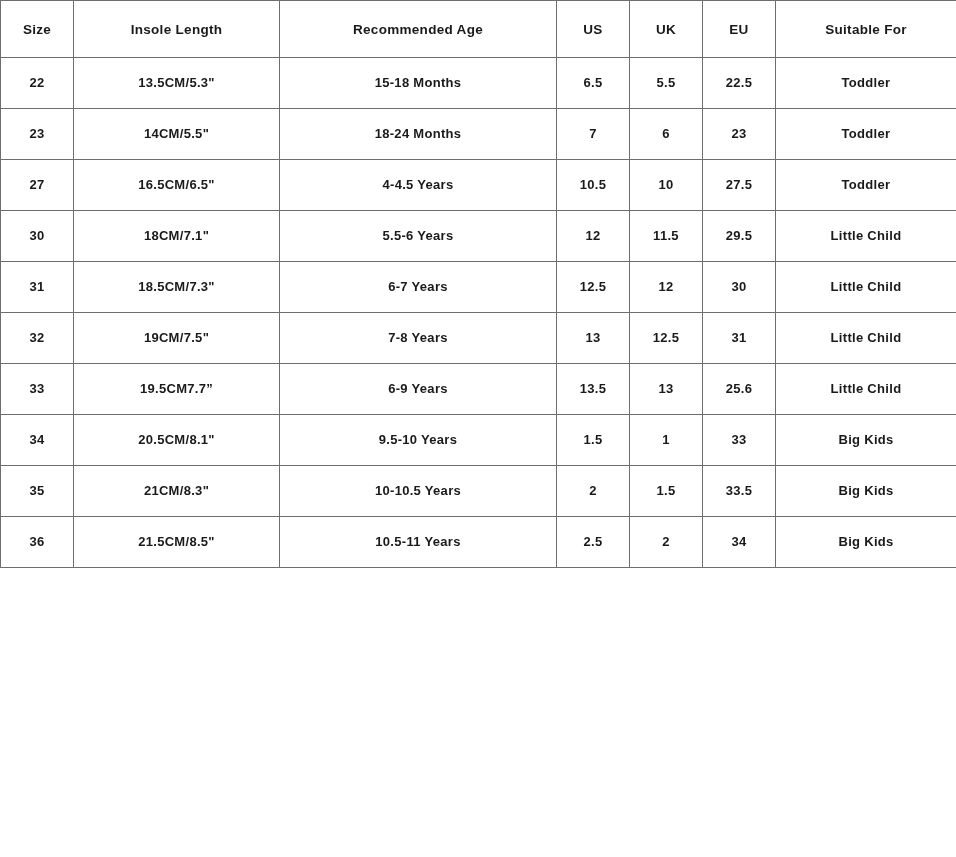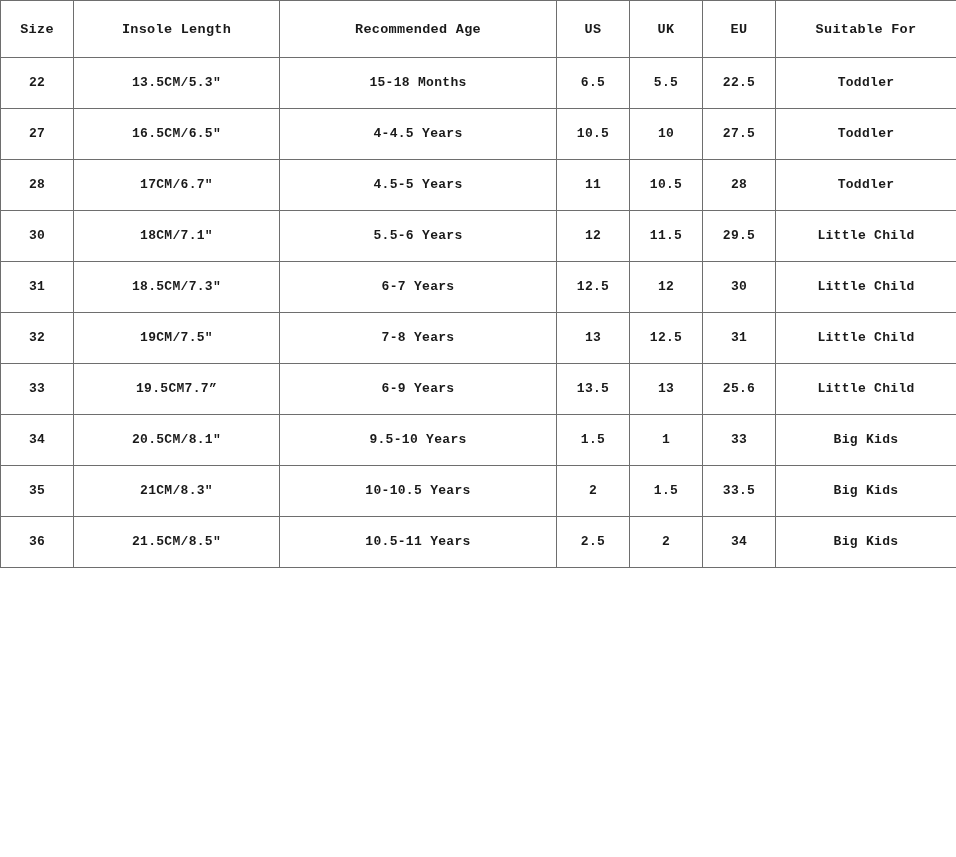--- a/index.html
+++ b/index.html
@@ -11,21 +11,20 @@
     width: 956px;
     height: 857px;
     font-family: "Liberation Sans", sans-serif;
     color: #1a1a1a;
     overflow: hidden;
   }
   .size-chart-wrap {
     width: 762px;
     height: 857px;
     box-sizing: border-box;
-    font-family: Liberation Mono, monospace;
   }
   table.size-chart {
     width: 956px;
     border-collapse: collapse;
     table-layout: fixed;
   }
   table.size-chart td,
   table.size-chart th {
     border: 1px solid #6e6e6e;
     text-align: center;
@@ -97,59 +96,59 @@
           </td>
           <td>
             <span class="cell-text">22.5</span>
           </td>
           <td>
             <span class="cell-text">Toddler</span>
           </td>
         </tr>
         <tr>
           <td>
+            <span class="cell-text">23</span>
+          </td>
+          <td>
+            <span class="cell-text">14CM/5.5"</span>
+          </td>
+          <td>
+            <span class="cell-text">18-24 Months</span>
+          </td>
+          <td>
+            <span class="cell-text">7</span>
+          </td>
+          <td>
+            <span class="cell-text">6</span>
+          </td>
+          <td>
+            <span class="cell-text">23</span>
+          </td>
+          <td>
+            <span class="cell-text">Toddler</span>
+          </td>
+        </tr>
+        <tr>
+          <td>
             <span class="cell-text">27</span>
           </td>
           <td>
             <span class="cell-text">16.5CM/6.5"</span>
           </td>
           <td>
             <span class="cell-text">4-4.5 Years</span>
           </td>
           <td>
             <span class="cell-text">10.5</span>
           </td>
           <td>
             <span class="cell-text">10</span>
           </td>
           <td>
             <span class="cell-text">27.5</span>
-          </td>
-          <td>
-            <span class="cell-text">Toddler</span>
-          </td>
-        </tr>
-        <tr>
-          <td>
-            <span class="cell-text">28</span>
-          </td>
-          <td>
-            <span class="cell-text">17CM/6.7"</span>
-          </td>
-          <td>
-            <span class="cell-text">4.5-5 Years</span>
-          </td>
-          <td>
-            <span class="cell-text">11</span>
-          </td>
-          <td>
-            <span class="cell-text">10.5</span>
-          </td>
-          <td>
-            <span class="cell-text">28</span>
           </td>
           <td>
             <span class="cell-text">Toddler</span>
           </td>
         </tr>
         <tr>
           <td>
             <span class="cell-text">30</span>
           </td>
           <td>

